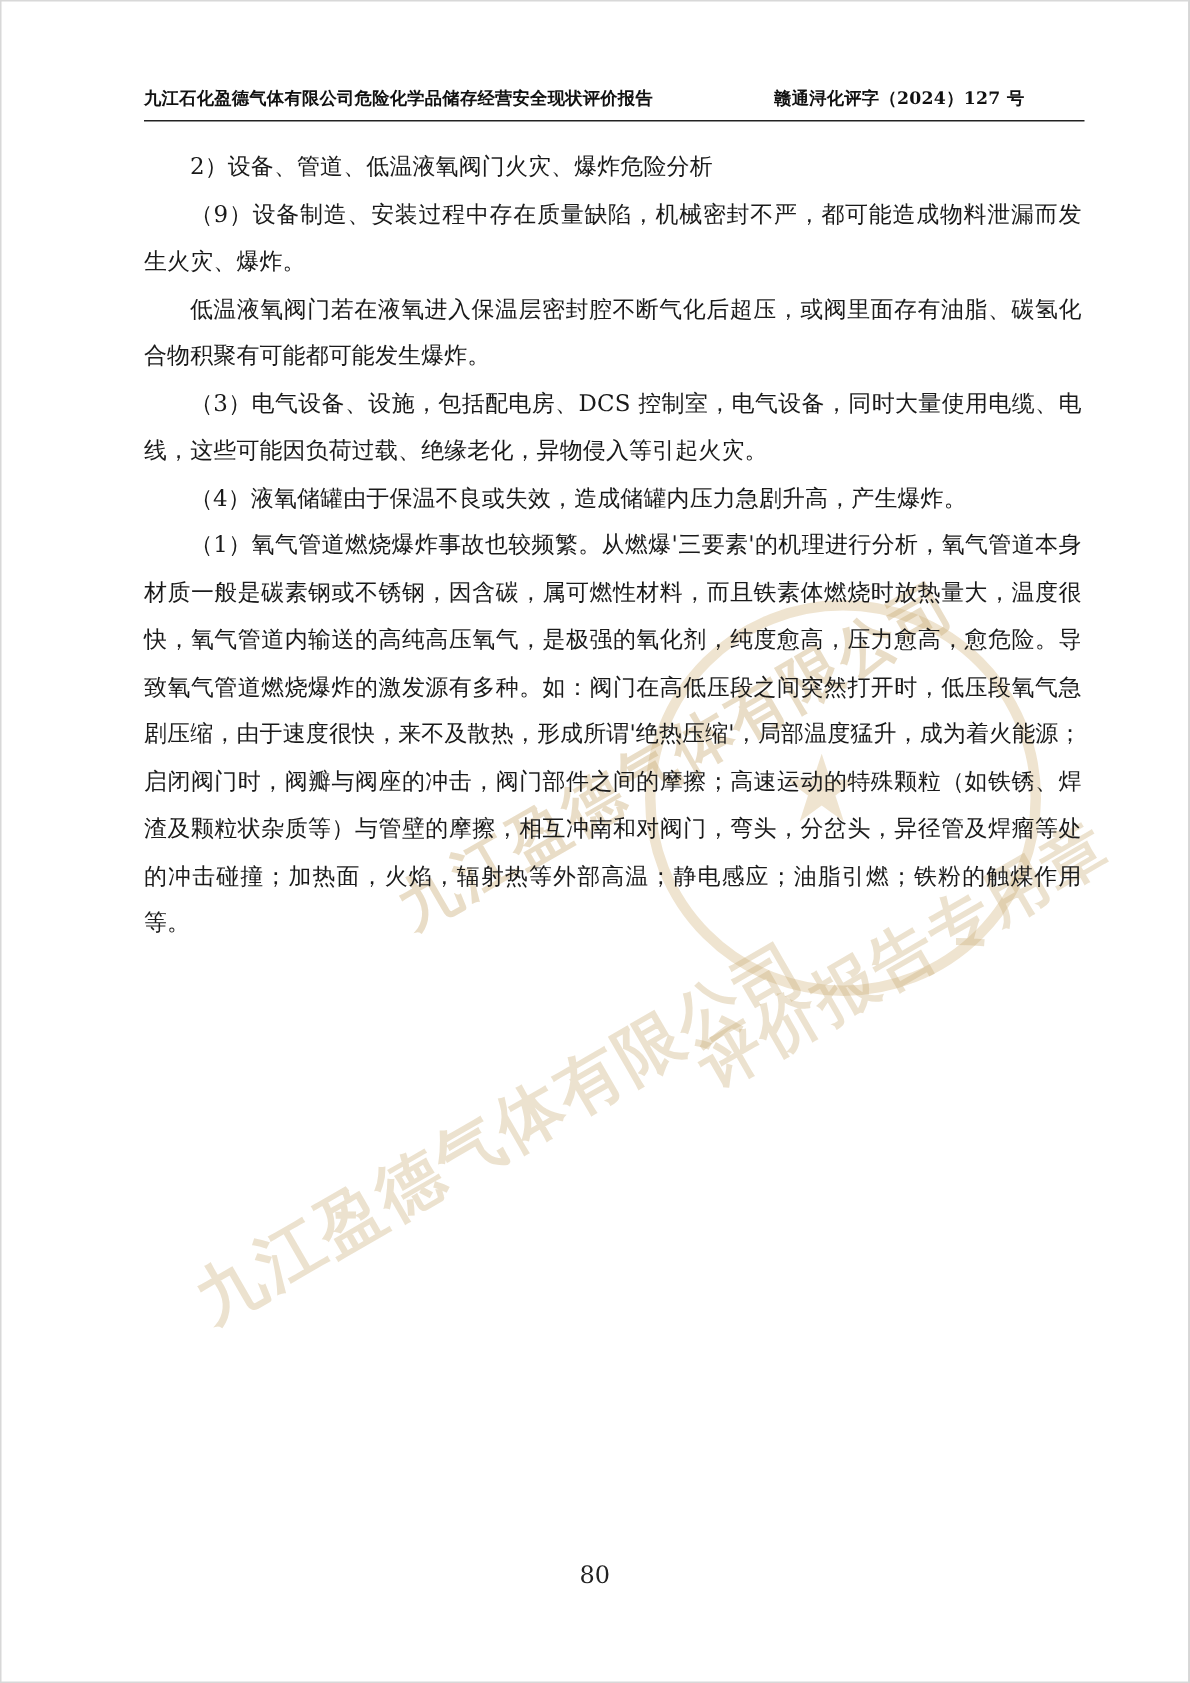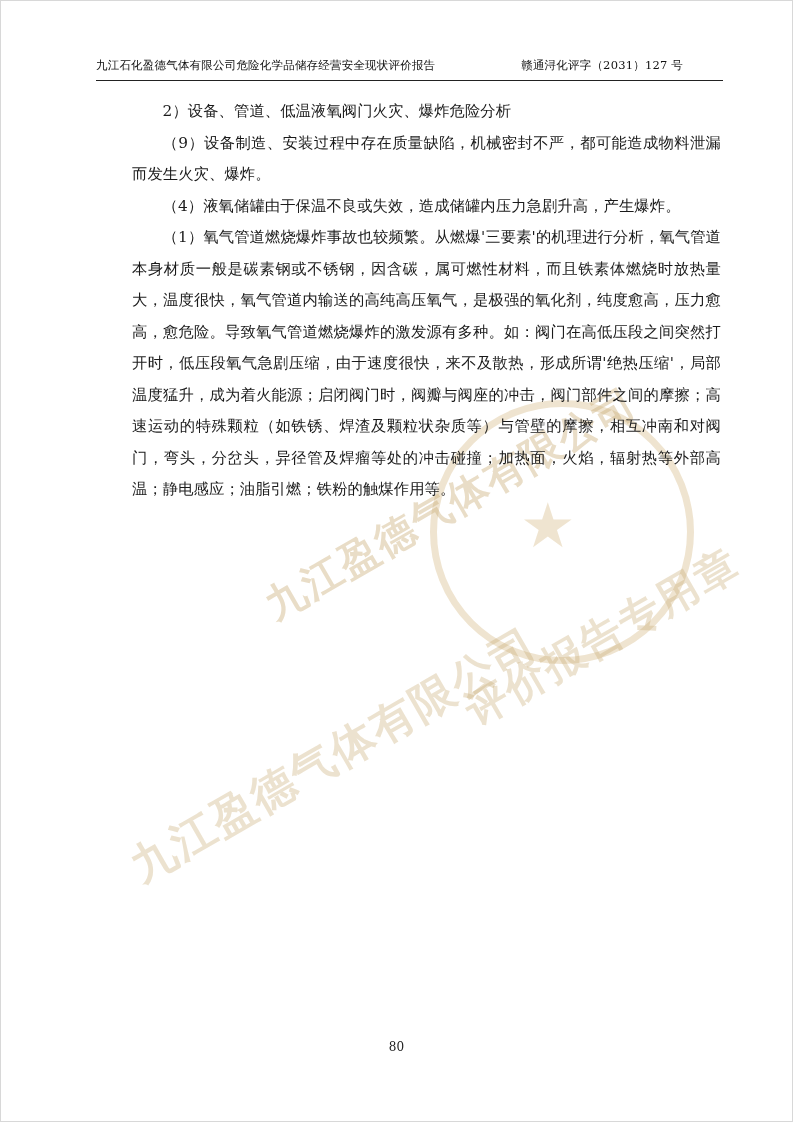--- a/index.html
+++ b/index.html
@@ -28,60 +28,59 @@
   
   .header {
     position: absolute;
     left: 96px;
     right: 70px;
     top: 58px;
     display: flex;
     justify-content: space-between;
     align-items: flex-end;
     font-size: 11.5px;
-    font-weight: normal;
+    font-weight: bold;
     letter-spacing: 0.2px;
     color: #111;
   }
   .header-left { white-space: nowrap; }
   .header-right { white-space: nowrap; padding-right: 40px; }
   .header-rule {
     position: absolute;
     left: 96px;
     right: 70px;
     top: 80px;
     border-bottom: 1.2px solid #222;
   }
 
   
   .content {
     position: absolute;
     left: 96px;
     right: 72px;
     top: 96px;
-    margin-left: 36px;
   }
   p {
     margin: 0;
     font-size: 15.3px;
     line-height: 31.5px;
     text-align: justify;
     text-justify: inter-ideograph;
     letter-spacing: 0.1px;
   }
   p.ind2 { text-indent: 2em; }
 
   
   .page-number {
     position: absolute;
     left: 0;
     right: 0;
     top: 1040px;
     text-align: center;
-    font-size: 12px;
+    font-size: 16px;
     color: #222;
   }
 
   
   .watermark {
     position: absolute;
     left: 0;
     top: 0;
     width: 793px;
     height: 1122px;
@@ -146,25 +145,27 @@
   <div class="watermark">
     <div class="wm-ring"></div>
     <div class="wm-star">★</div>
     <div class="wm-text wm-1">九江盈德气体有限公司</div>
     <div class="wm-text wm-2">九江盈德气体有限公司</div>
     <div class="wm-text wm-3">评价报告专用章</div>
   </div>
 
   <div class="header">
     <div class="header-left">九江石化盈德气体有限公司危险化学品储存经营安全现状评价报告</div>
-    <div class="header-right">赣通浔化评字（2031）127 号</div>
+    <div class="header-right">赣通浔化评字（2024）127 号</div>
   </div>
   <div class="header-rule"></div>
 
   <div class="content">
     <p class="ind2">2）设备、管道、低温液氧阀门火灾、爆炸危险分析</p>
     <p class="ind2">（9）设备制造、安装过程中存在质量缺陷，机械密封不严，都可能造成物料泄漏而发生火灾、爆炸。</p>
+    <p class="ind2">低温液氧阀门若在液氧进入保温层密封腔不断气化后超压，或阀里面存有油脂、碳氢化合物积聚有可能都可能发生爆炸。</p>
+    <p class="ind2">（3）电气设备、设施，包括配电房、DCS 控制室，电气设备，同时大量使用电缆、电线，这些可能因负荷过载、绝缘老化，异物侵入等引起火灾。</p>
     <p class="ind2">（4）液氧储罐由于保温不良或失效，造成储罐内压力急剧升高，产生爆炸。</p>
     <p class="ind2">（1）氧气管道燃烧爆炸事故也较频繁。从燃爆'三要素'的机理进行分析，氧气管道本身材质一般是碳素钢或不锈钢，因含碳，属可燃性材料，而且铁素体燃烧时放热量大，温度很快，氧气管道内输送的高纯高压氧气，是极强的氧化剂，纯度愈高，压力愈高，愈危险。导致氧气管道燃烧爆炸的激发源有多种。如：阀门在高低压段之间突然打开时，低压段氧气急剧压缩，由于速度很快，来不及散热，形成所谓'绝热压缩'，局部温度猛升，成为着火能源；启闭阀门时，阀瓣与阀座的冲击，阀门部件之间的摩擦；高速运动的特殊颗粒（如铁锈、焊渣及颗粒状杂质等）与管壁的摩擦，相互冲南和对阀门，弯头，分岔头，异径管及焊瘤等处的冲击碰撞；加热面，火焰，辐射热等外部高温；静电感应；油脂引燃；铁粉的触煤作用等。</p>
   </div>
 
   <div class="page-number">80</div>
 </div>
 
 </body></html>

